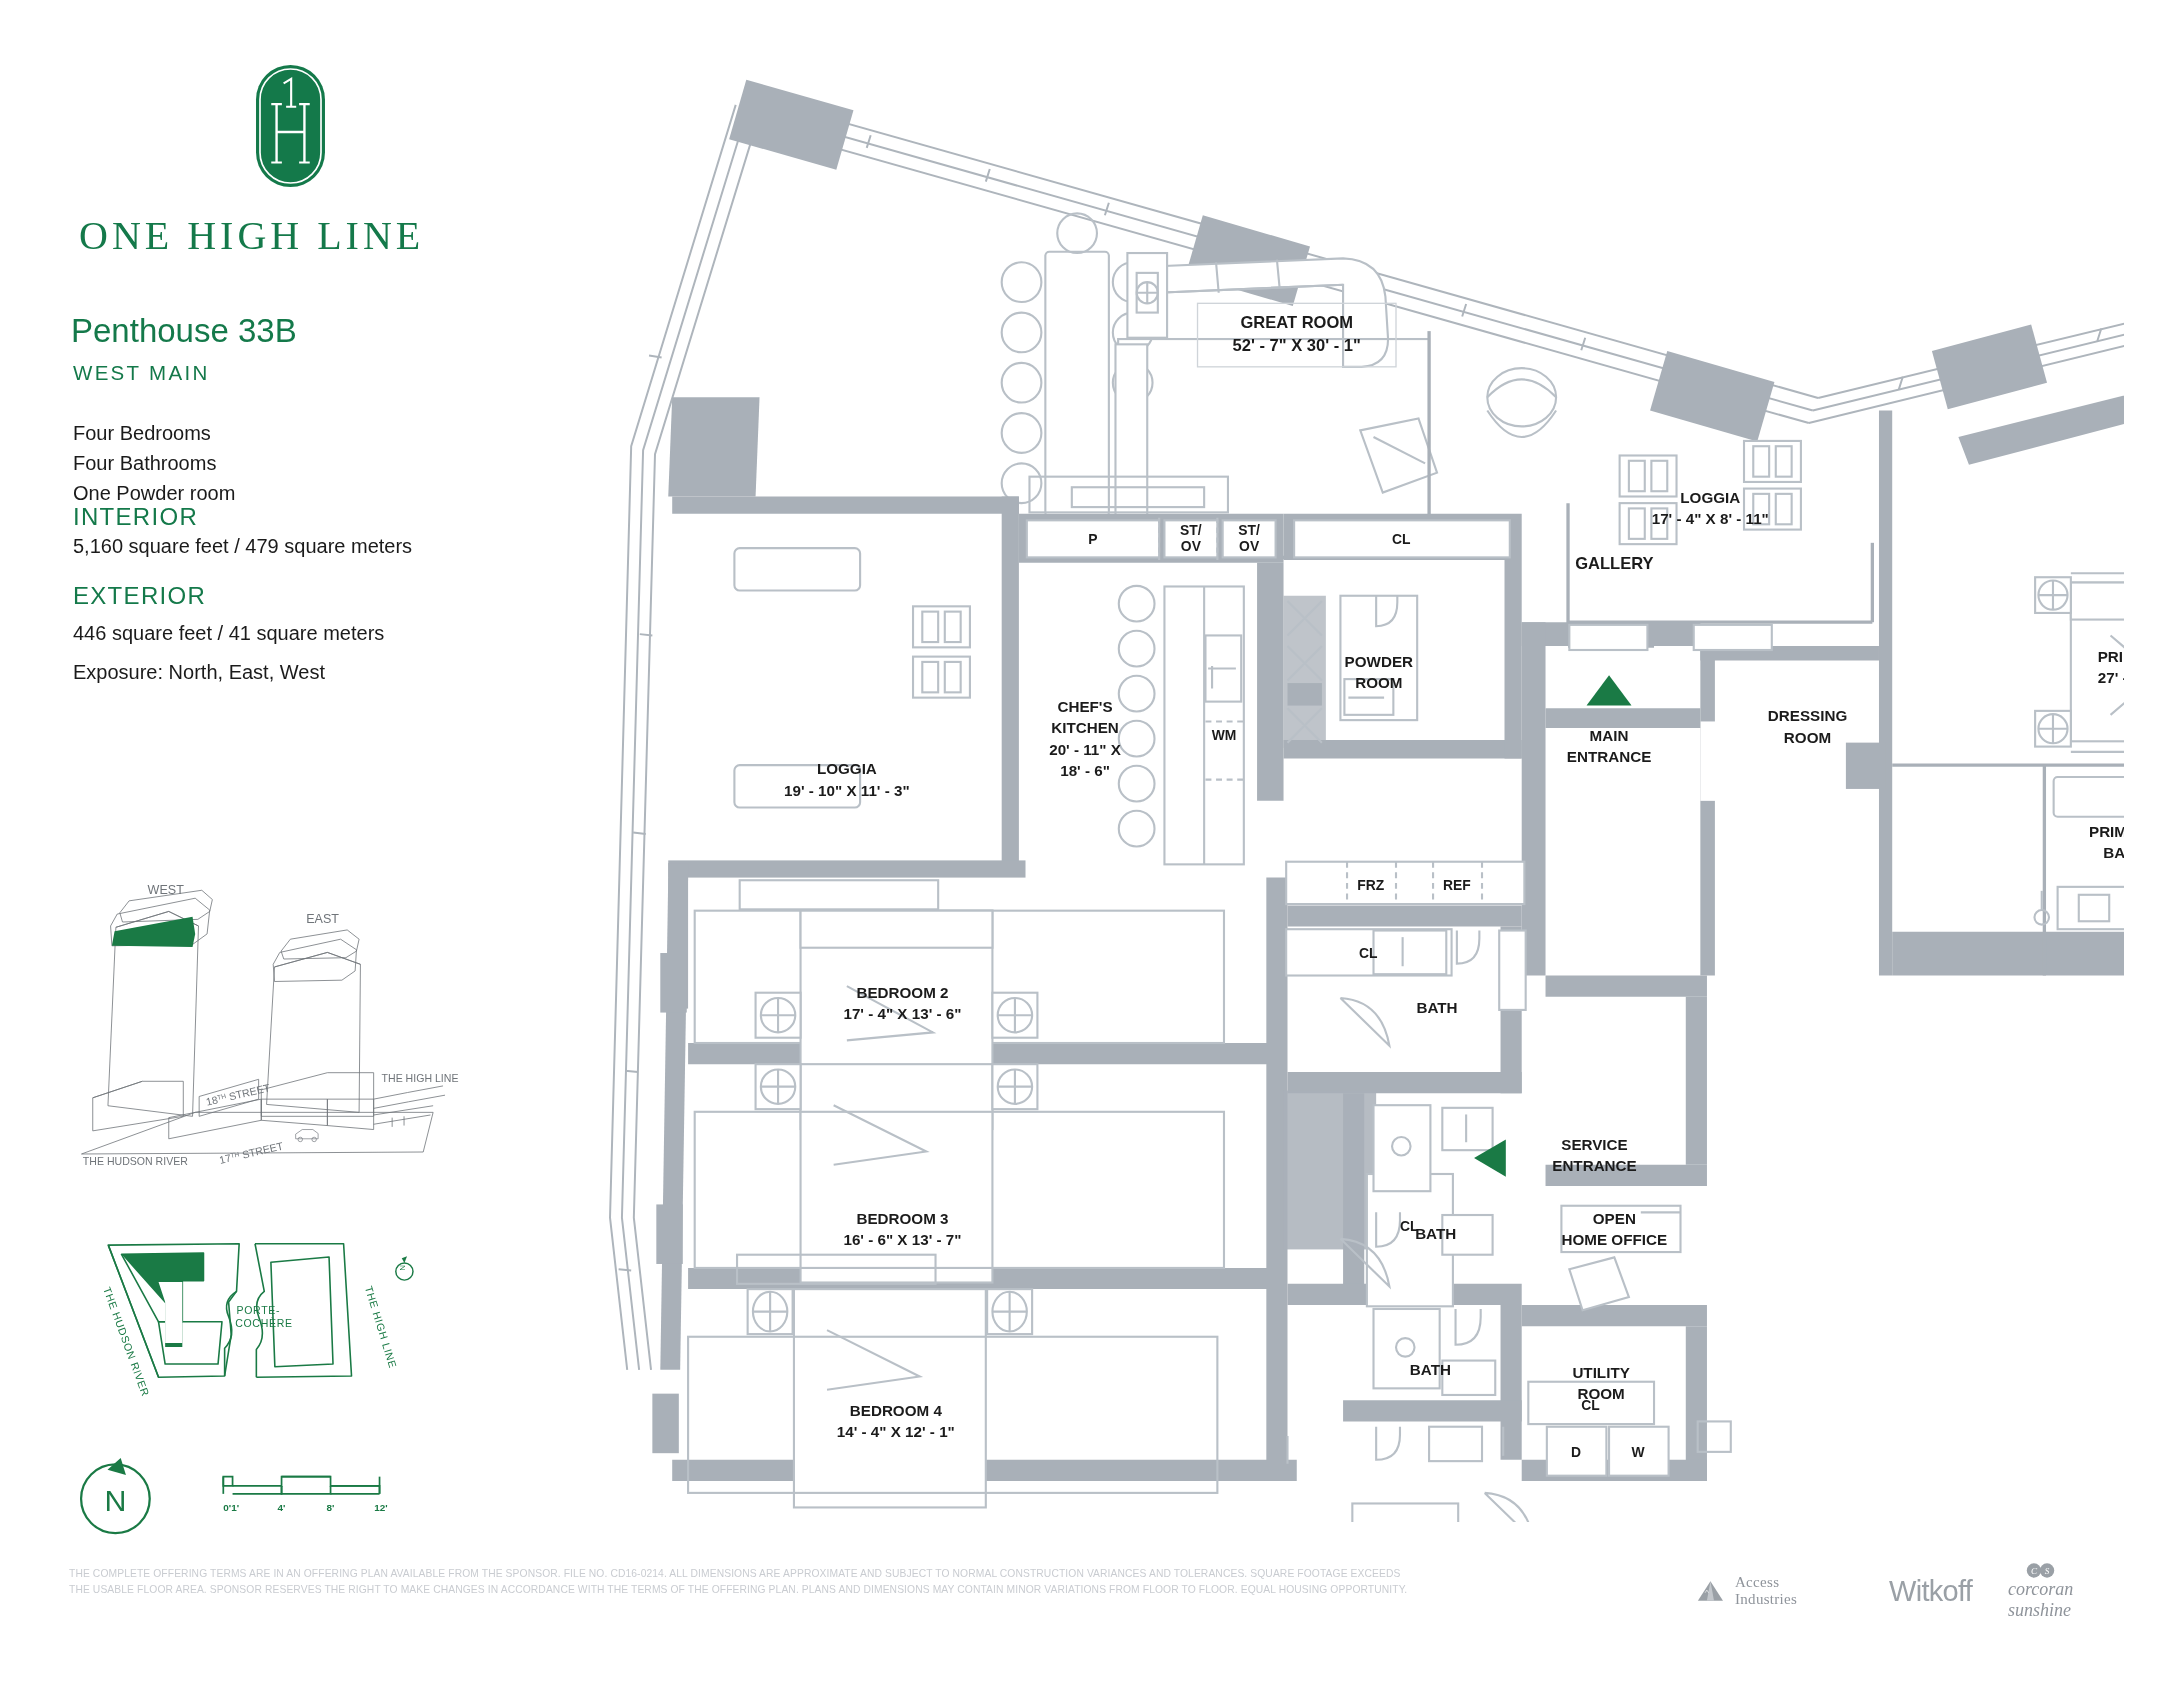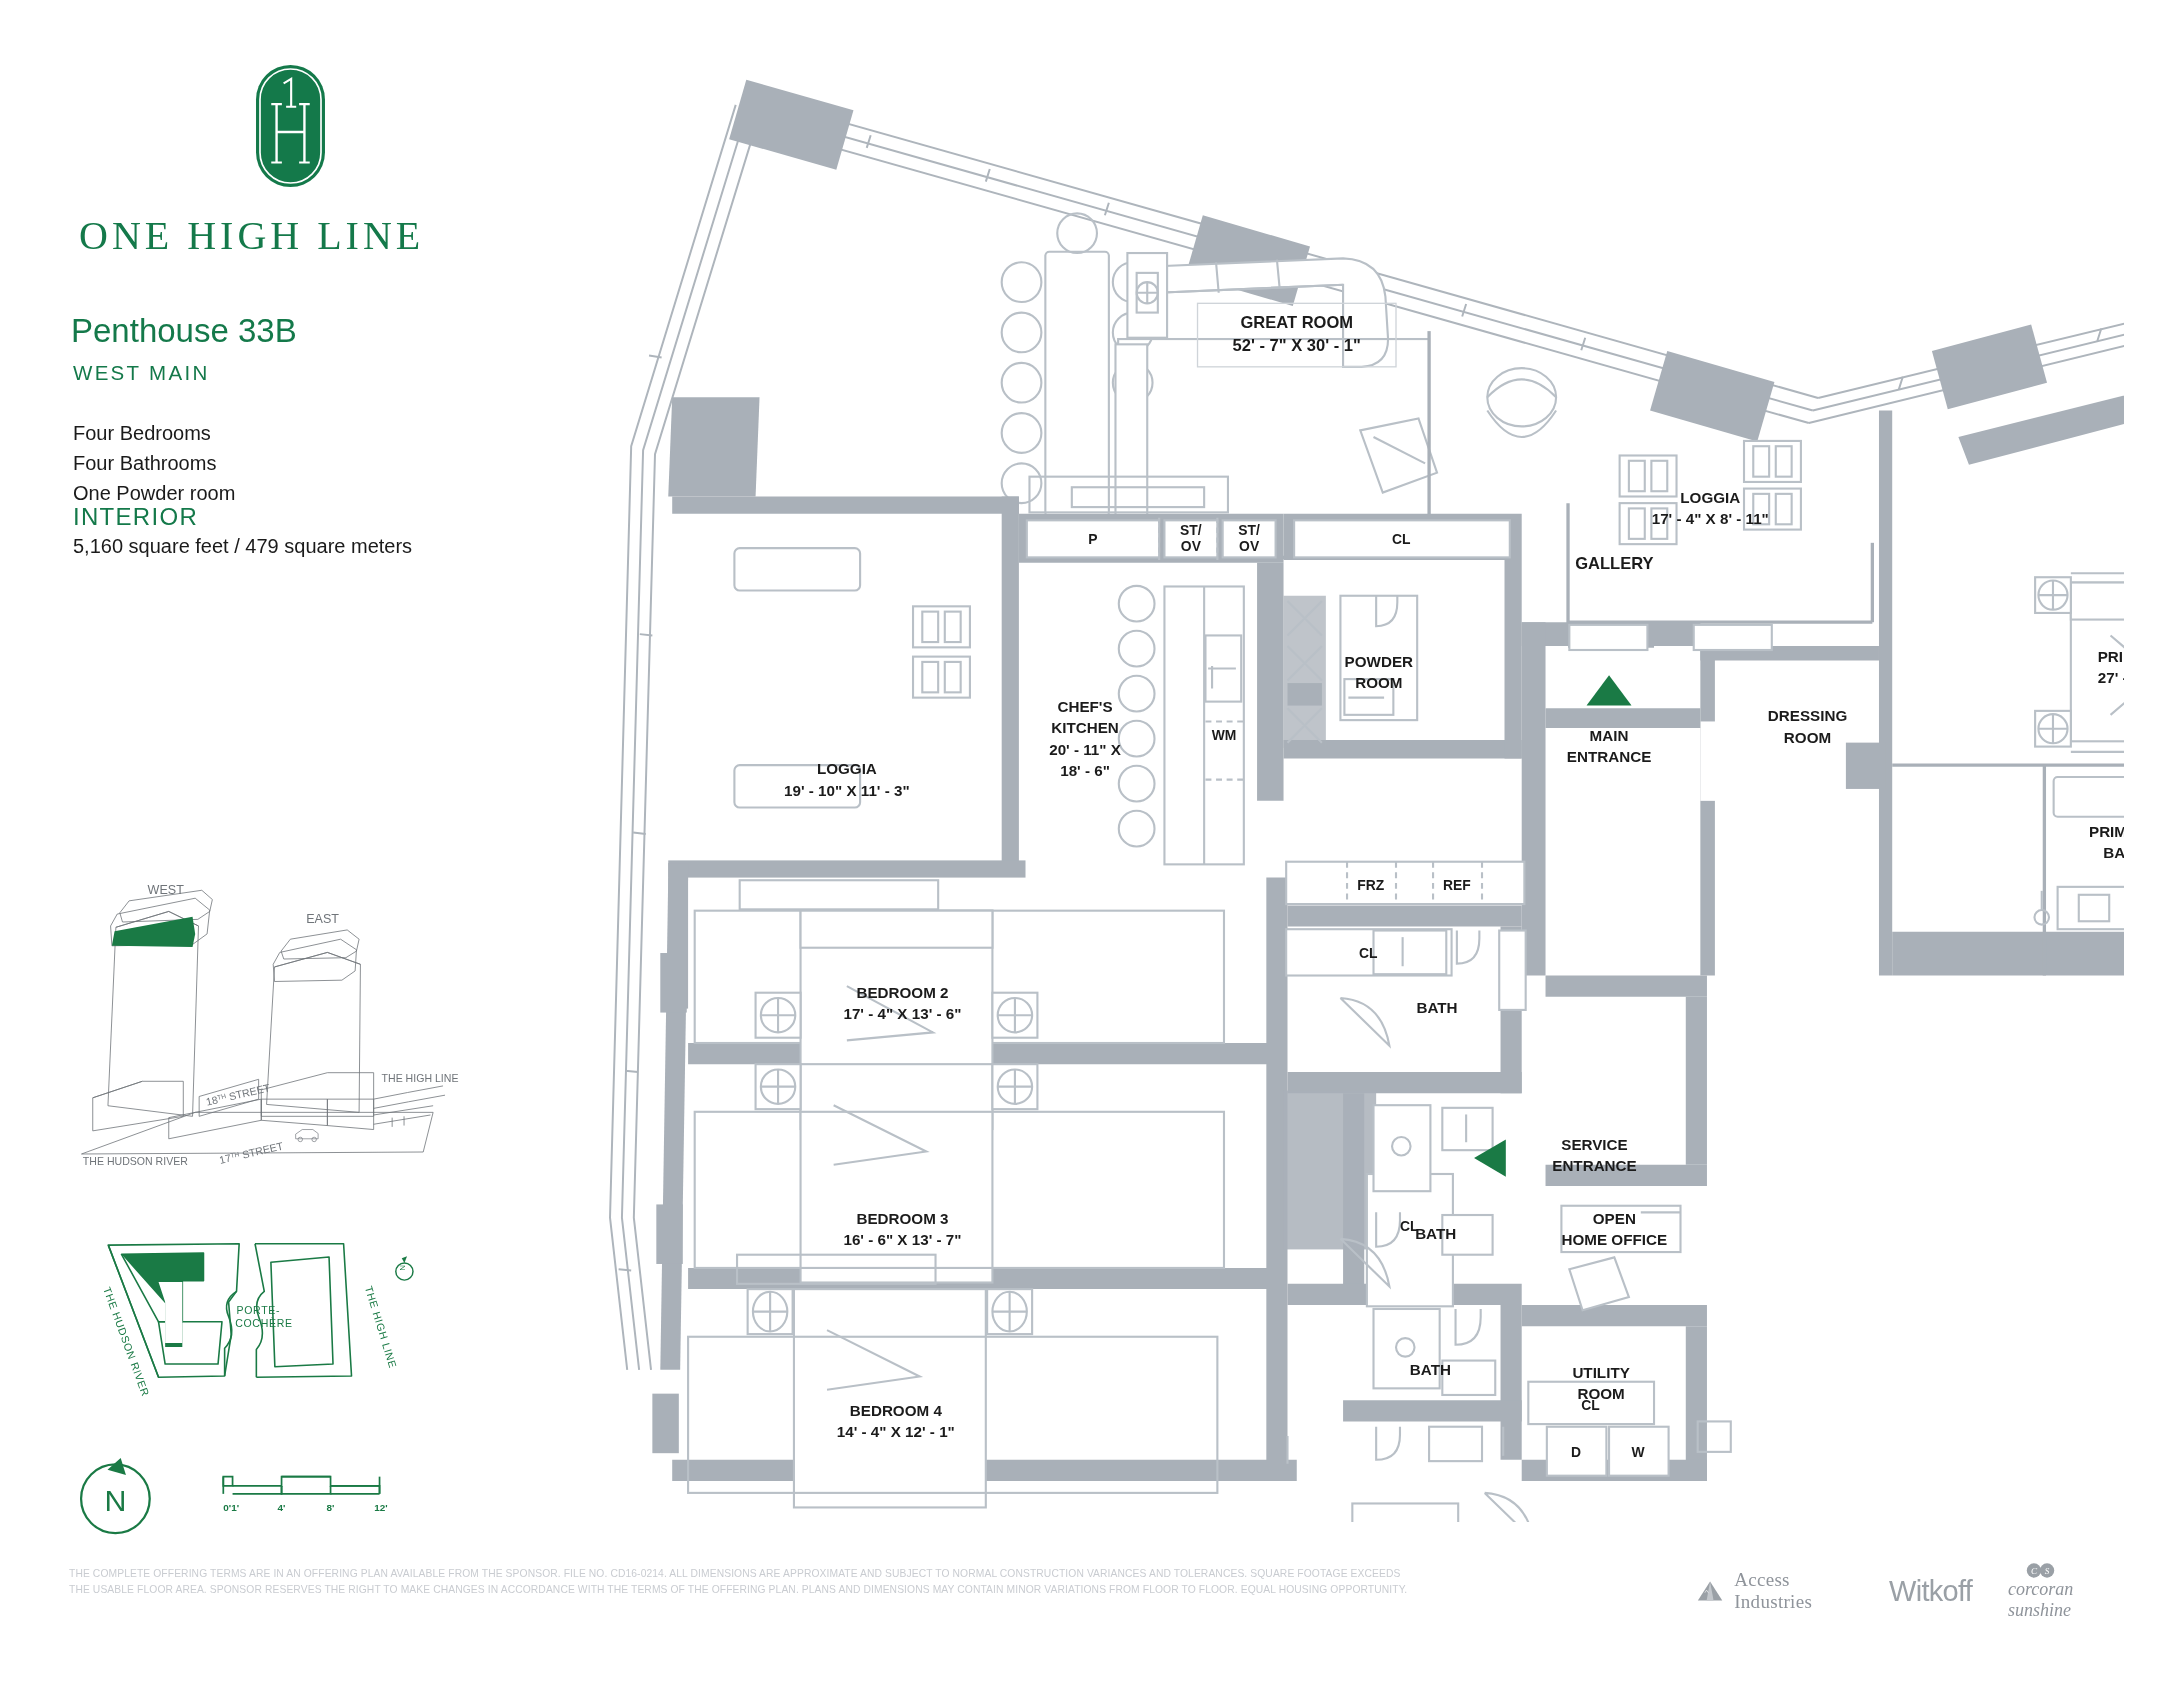--- a/index.html
+++ b/index.html
@@ -52,21 +52,21 @@
   
   #footer{position:absolute;left:0;top:1558px;width:1785px;height:79px;}
   .disclaimer{
     position:absolute;left:69px;top:8px;width:1522px;
     color:#c9ccd1;font-size:10.3px;line-height:16px;letter-spacing:0.1px;
   }
   .fl{position:absolute;top:0;height:66px;display:flex;align-items:center;gap:9.3px;}
   #logo-access{left:1697px;}
   #logo-witkoff{left:1889px;justify-content:center;}
   #logo-corcoran{left:2008px;}
-  .access-name{font-family:"Liberation Serif",serif;font-size:19px;color:#8f949b;letter-spacing:0.3px;}
+  .access-name{font-family:"Liberation Serif",serif;font-size:15px;color:#8f949b;letter-spacing:0.3px;}
   .witkoff-name{font-size:29px;color:#9aa0a6;letter-spacing:-0.7px;}
   .corcoran-name{font-family:"Liberation Serif",serif;font-style:italic;font-size:18px;color:#8f949b;}
 </style>
 </head>
 <body>
 
 <div class="sheet">
 
   <div id="sidebar">
 
@@ -90,20 +90,25 @@
       <div>Four Bedrooms</div>
       <div>Four Bathrooms</div>
       <div>One Powder room</div>
     </div>
 
     <div class="blk-interior">
       <div class="sec-head">INTERIOR</div>
       <div class="sec-body">5,160 square feet / 479 square meters</div>
     </div>
 
+    <div class="blk-exterior">
+      <div class="sec-head">EXTERIOR</div>
+      <div class="sec-body">446 square feet / 41 square meters</div>
+      <div class="sec-body">Exposure: North, East, West</div>
+    </div>
 
 
     <svg id="massing" viewBox="0 0 640 500">
       <g fill="none" stroke="#6f7479" stroke-width="1.2" stroke-linejoin="round">
 
         <path d="M28 455 L200 392 L560 392 L545 452 Z"></path>
 
         <path d="M45 420 L45 370 L120 345 L182 345 L182 398 Z"></path>
         <path d="M45 370 L120 345"></path>
 

